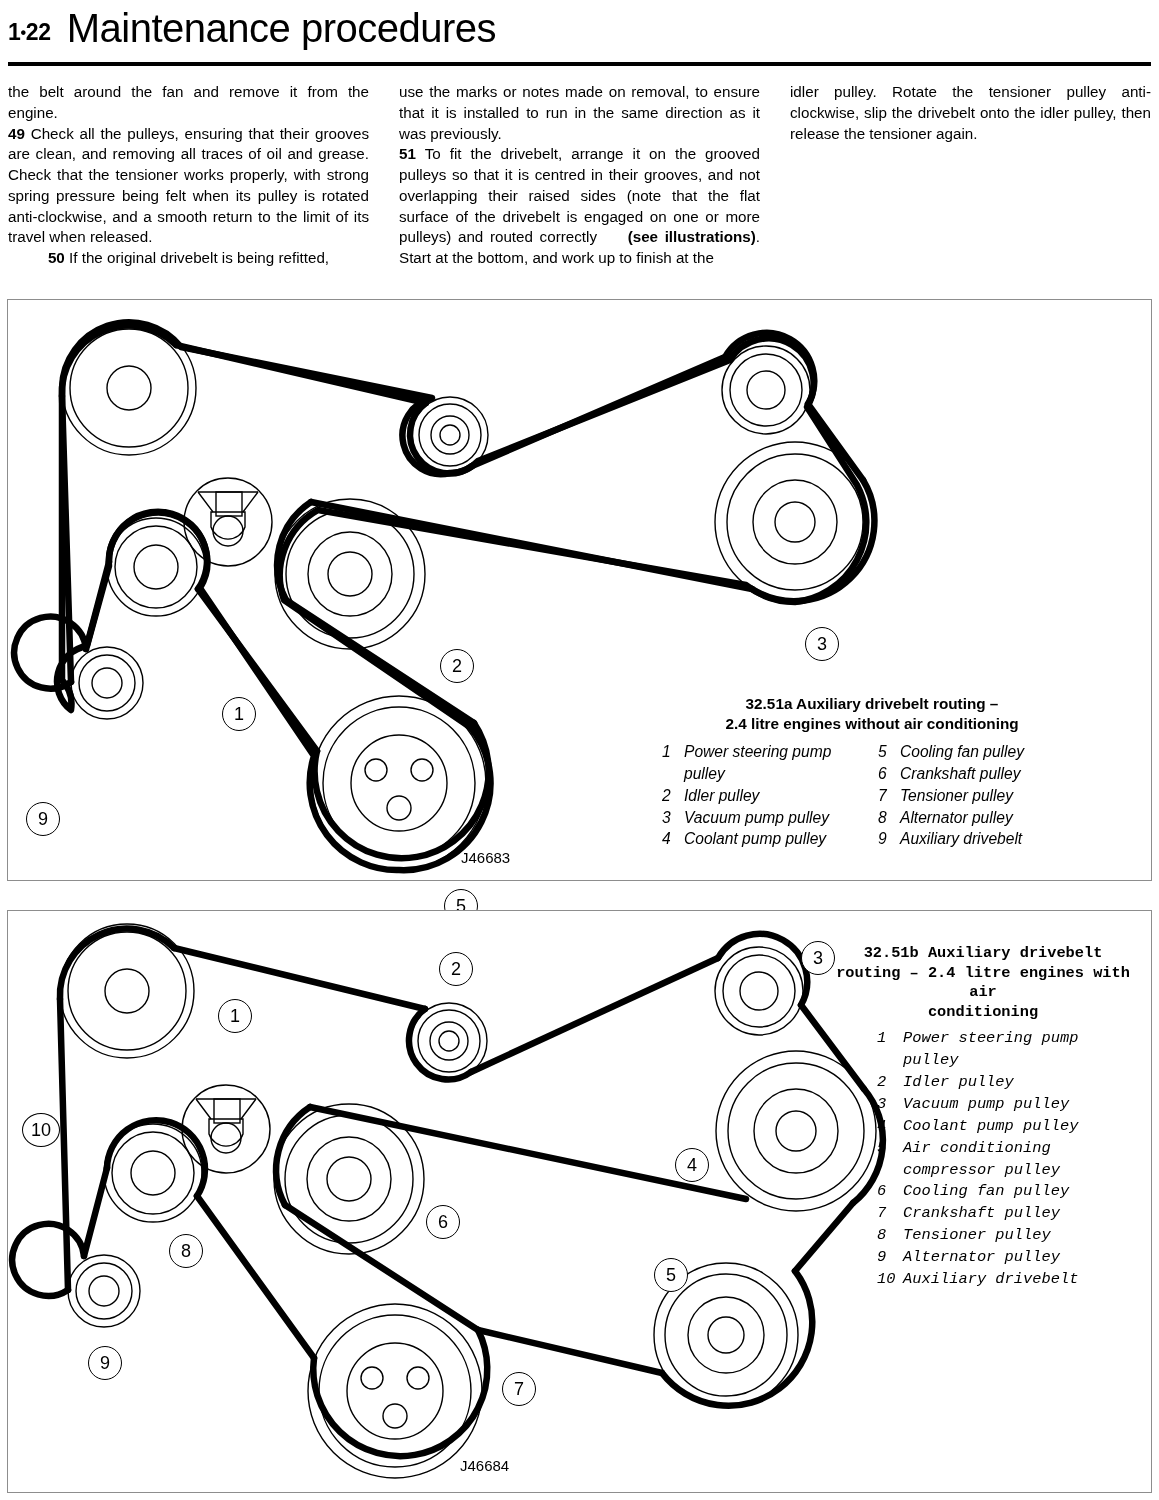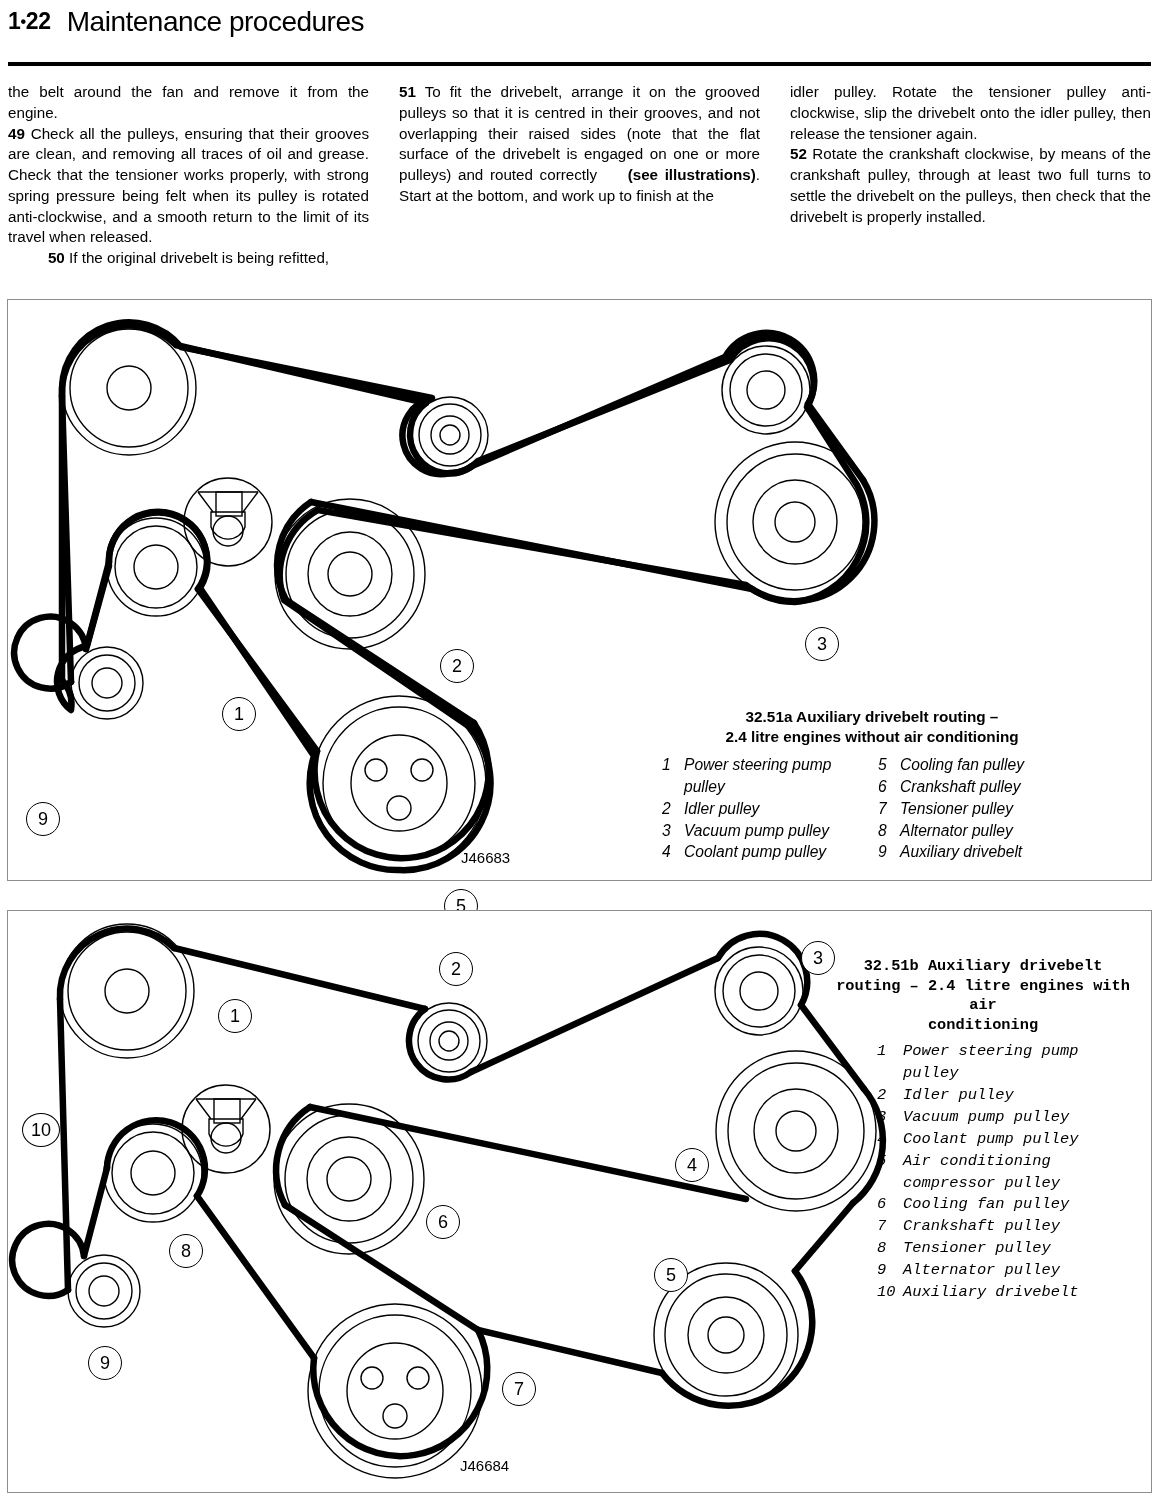--- a/index.html
+++ b/index.html
@@ -39,21 +39,21 @@
     letter-spacing: -0.3px;
     line-height: 1;
     position: relative;
     top: -2px;
   }
   .folio .dot {
     font-size: 16px;
     vertical-align: 2px;
   }
   .page-title {
-    font-size: 28px;
+    font-size: 40px;
     font-weight: 400;
     margin-left: 16px;
     line-height: 1;
     letter-spacing: -0.5px;
   }
   .header-rule {
     position: absolute;
     left: 8px;
     top: 62px;
     width: 1143px;
@@ -115,21 +115,20 @@
     position: absolute;
     left: 0;
     top: 0;
     display: block;
   }
 
   
   .cap-block {
     position: absolute;
     font-size: 0;
-    margin-top: 13px;
   }
   .cap-title {
     font-weight: 700;
     font-size: 15.3px;
     line-height: 1.28;
     text-align: center;
   }
   .legend {
     display: flex;
     gap: 26px;
@@ -193,26 +192,26 @@
 
   <div class="columns">
 
     <div class="col">
       <p>the belt around the fan and remove it from the engine.</p>
       <p><span class="num">49</span> <span>Check all the pulleys, ensuring that their grooves are clean, and removing all traces of oil and grease. Check that the tensioner works properly, with strong spring pressure being felt when its pulley is rotated anti-clockwise, and a smooth return to the limit of its travel when released.</span></p>
       <p class="nojust"><span class="num">50</span> <span>If the original drivebelt is being refitted,</span></p>
     </div>
 
     <div class="col">
+      <p>use the marks or notes made on removal, to ensure that it is installed to run in the same direction as it was previously.</p>
       <p><span class="num">51</span> <span>To fit the drivebelt, arrange it on the grooved pulleys so that it is centred in their grooves, and not overlapping their raised sides (note that the flat surface of the drivebelt is engaged on one or more pulleys) and routed correctly </span><span class="bold">(see illustrations)</span><span>. Start at the bottom, and work up to finish at the</span></p>
     </div>
 
     <div class="col">
       <p>idler pulley. Rotate the tensioner pulley anti-clockwise, slip the drivebelt onto the idler pulley, then release the tensioner again.</p>
-      <p><span class="num">52</span> <span>Rotate the crankshaft clockwise, by means of the crankshaft pulley, through at least two full turns to settle the drivebelt on the pulleys, then check that the drivebelt is properly installed.</span></p>
     </div>
   </div>
 
   <div class="figbox" id="figbox-a">
     <svg class="figsvg" width="1142" height="579" viewBox="0 0 1142 579">
       <g fill="none" stroke="#000" stroke-width="1.4">
 
         <circle cx="121" cy="88" r="67"></circle>
         <circle cx="121" cy="88" r="59"></circle>
         <circle cx="121" cy="88" r="22"></circle>

